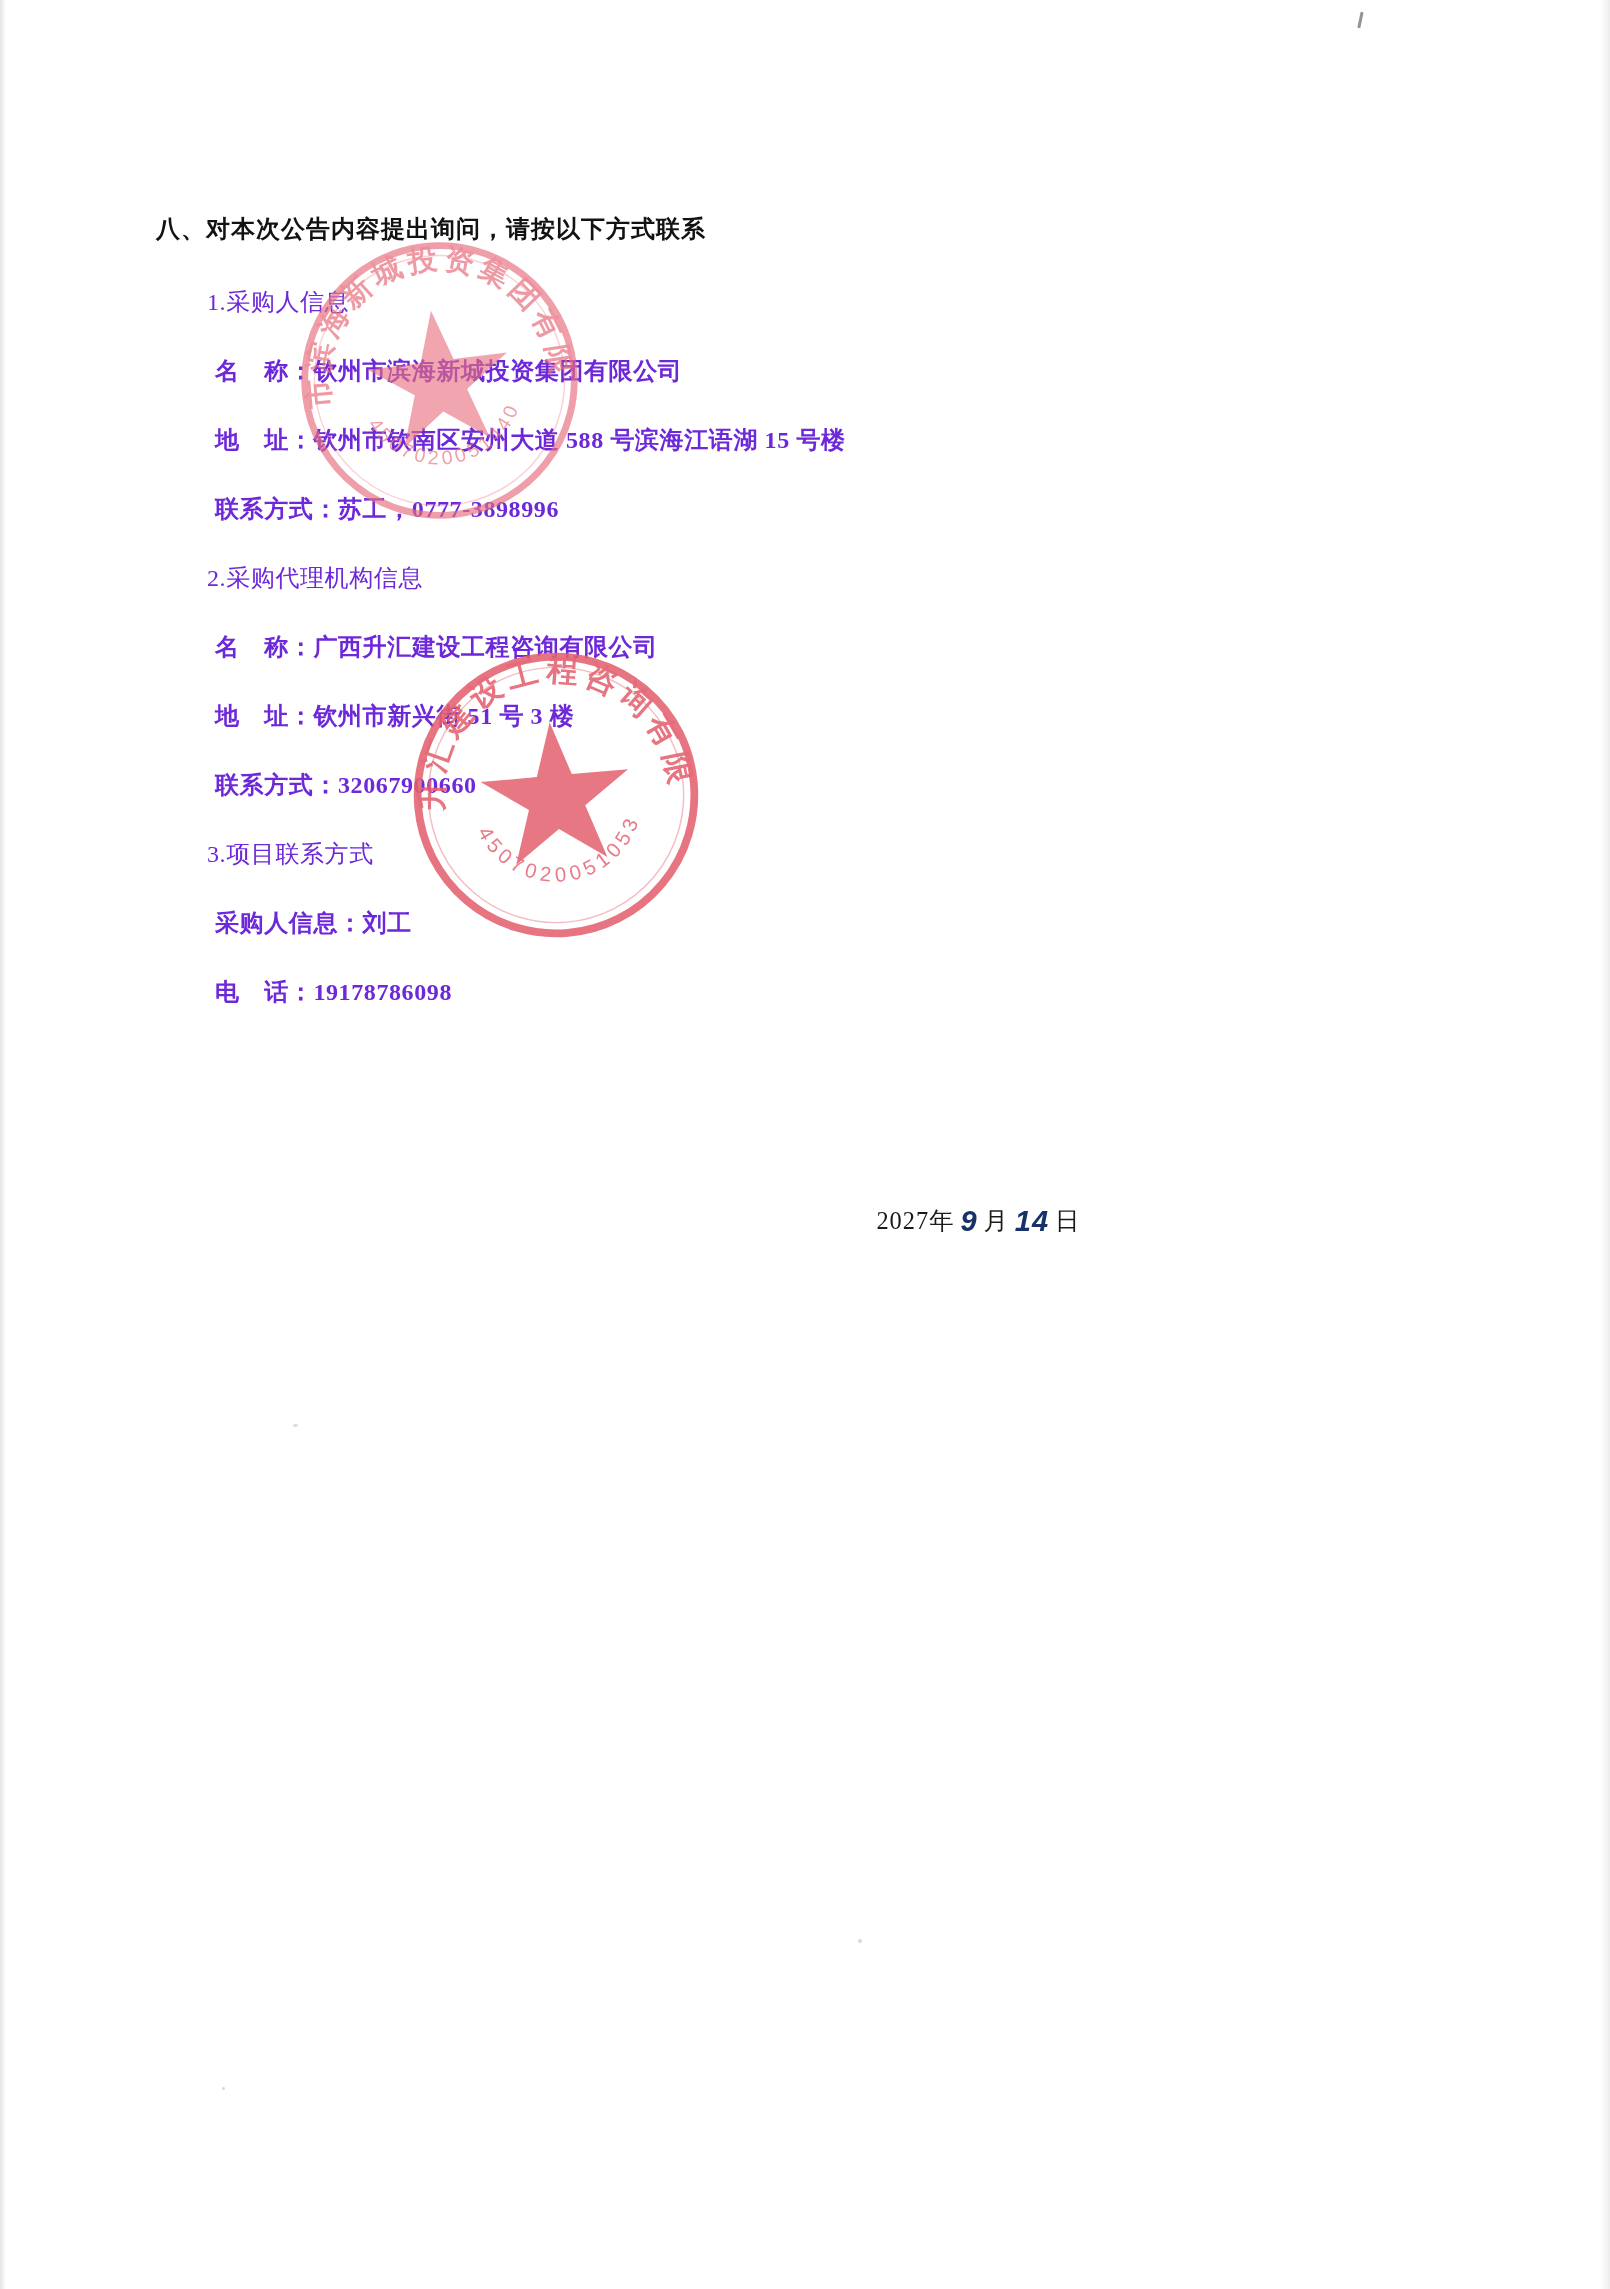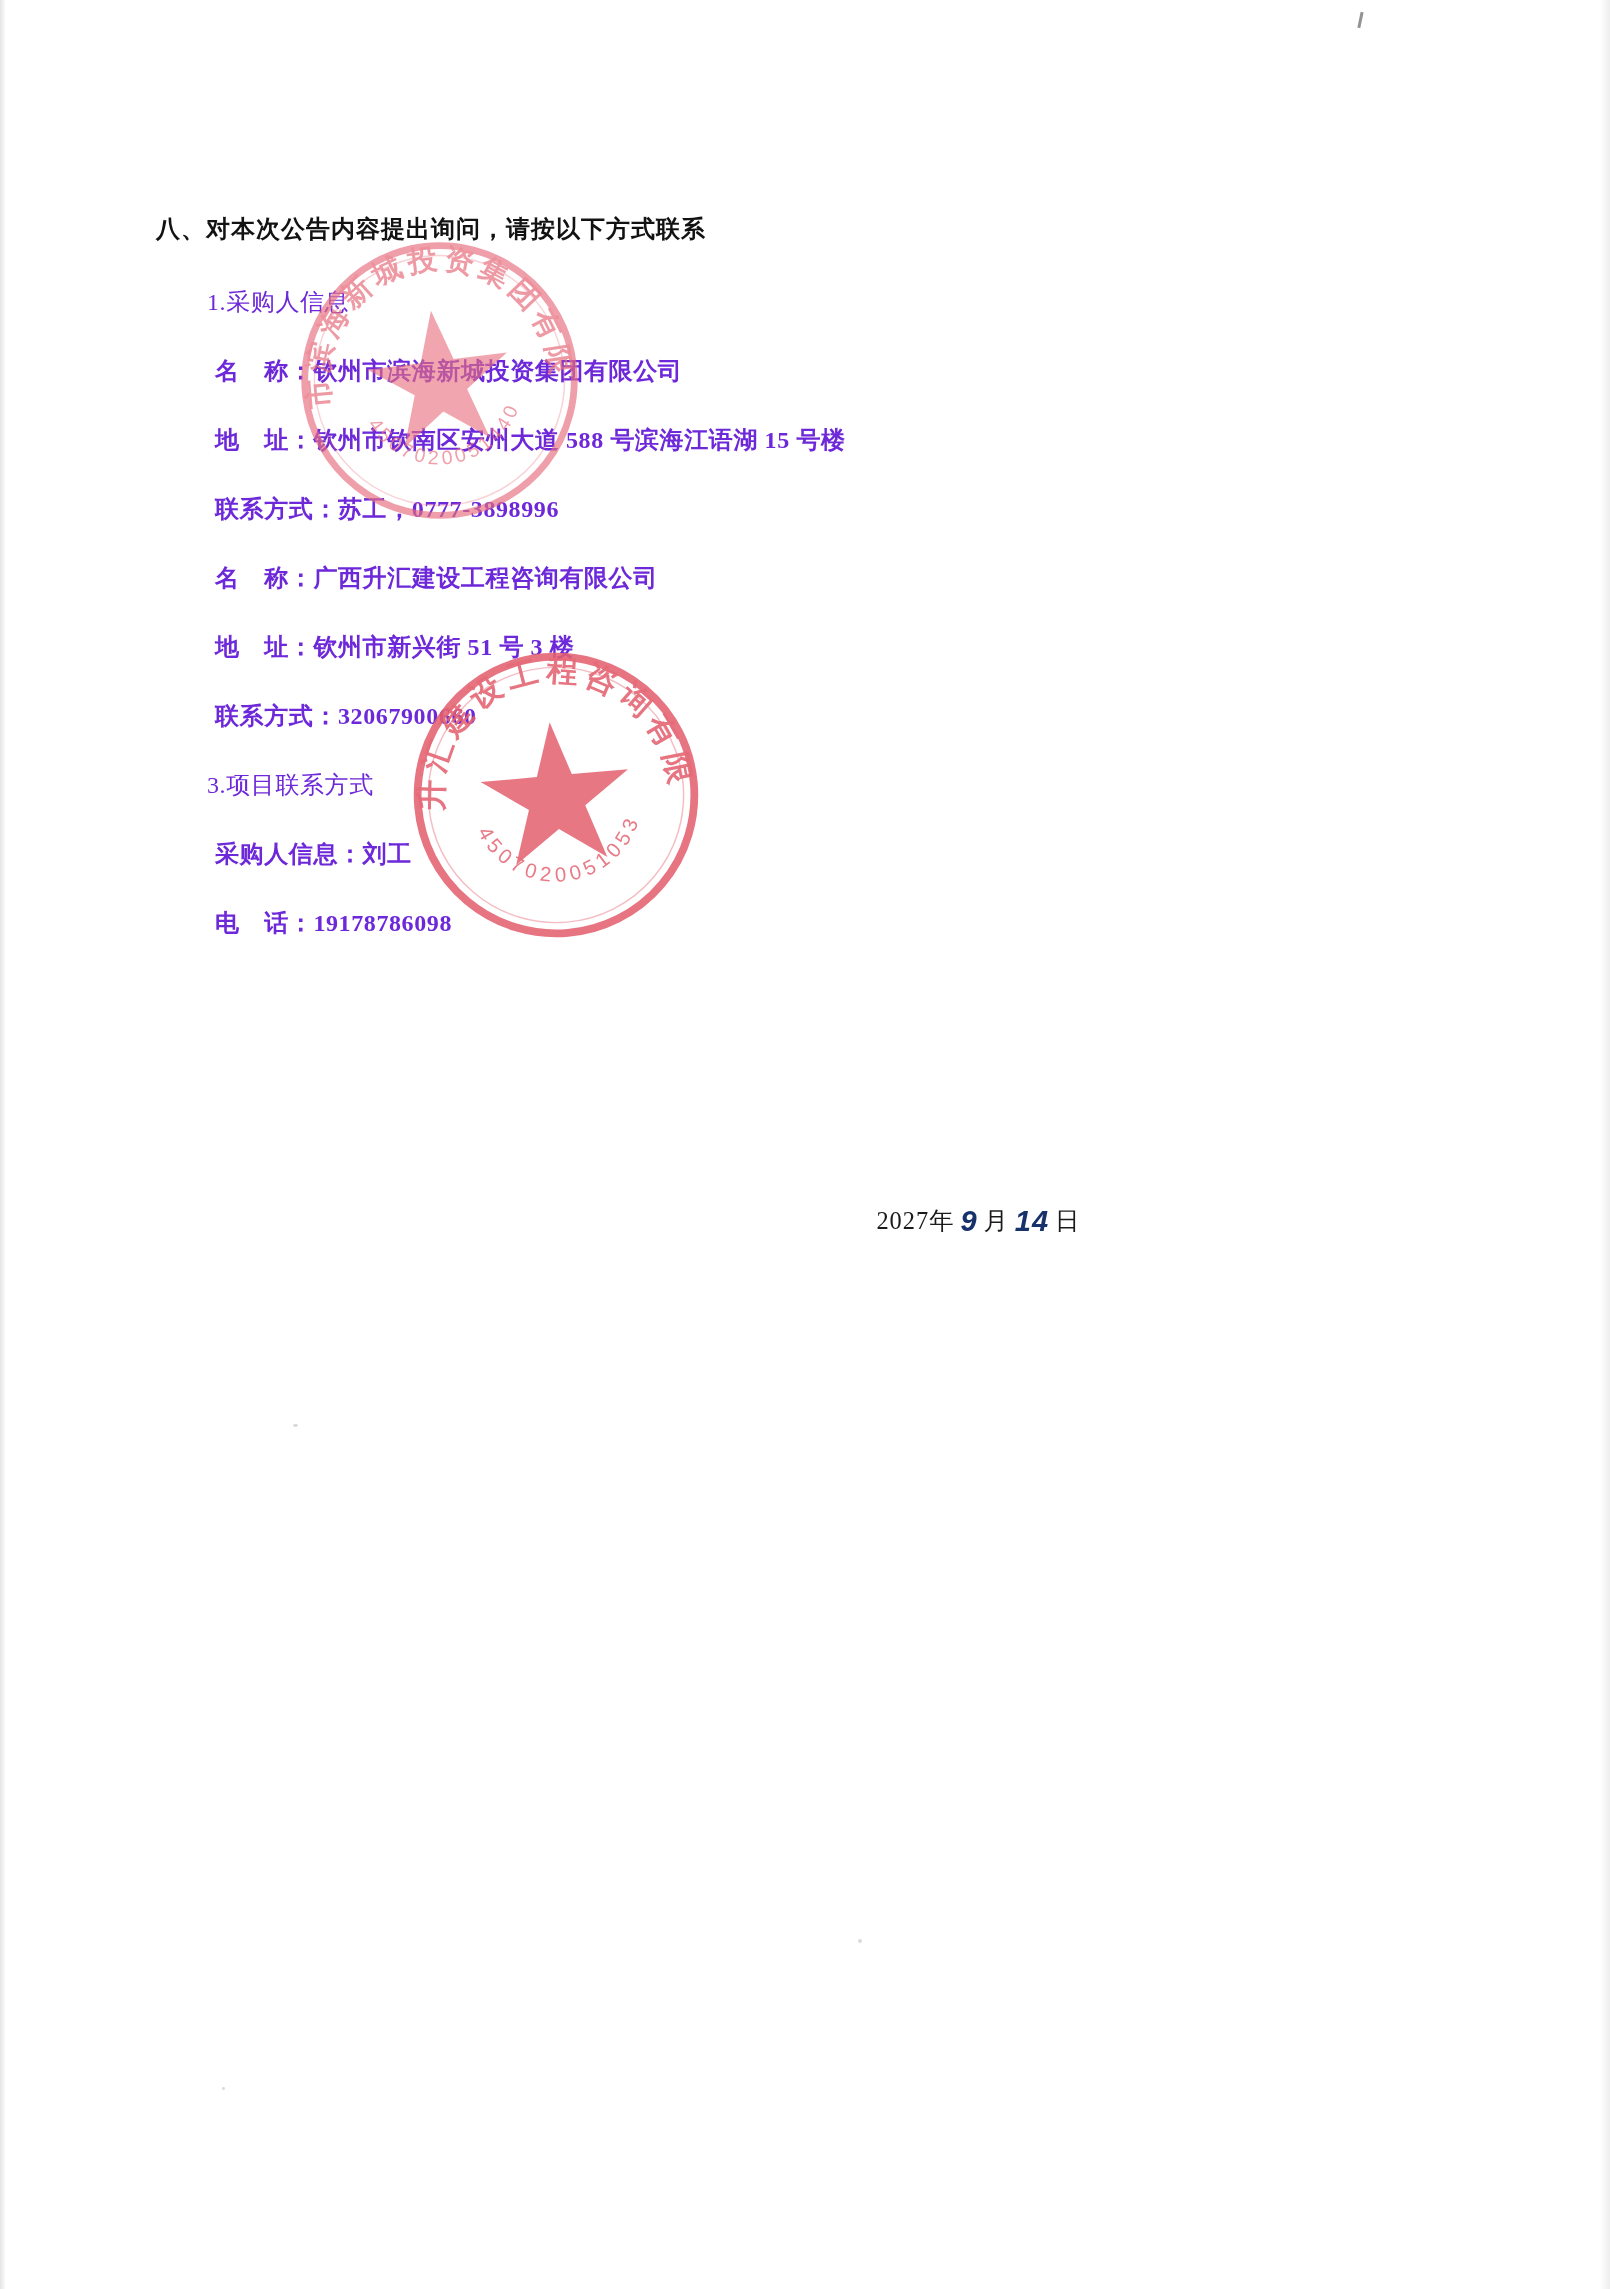--- a/index.html
+++ b/index.html
@@ -124,20 +124,21 @@
   <div class="scan-speck" style="left:222px; top:2087px; width:2.9px; height:2.9px;"></div>
 
   <div class="content">
     <p class="heading">八、对本次公告内容提出询问，请按以下方式联系</p>
 
     <p class="line indent1">1.采购人信息</p>
     <p class="line indent2">名　称：钦州市滨海新城投资集团有限公司</p>
     <p class="line indent2">地　址：钦州市钦南区安州大道 588 号滨海江语湖 15 号楼</p>
     <p class="line indent2">联系方式：苏工，0777-3898996</p>
 
+    <p class="line indent1">2.采购代理机构信息</p>
     <p class="line indent2">名　称：广西升汇建设工程咨询有限公司</p>
     <p class="line indent2">地　址：钦州市新兴街 51 号 3 楼</p>
     <p class="line indent2">联系方式：32067900660</p>
 
     <p class="line indent1">3.项目联系方式</p>
     <p class="line indent2">采购人信息：刘工</p>
     <p class="line indent2">电　话：19178786098</p>
   </div>
 
   <div class="date-line">

